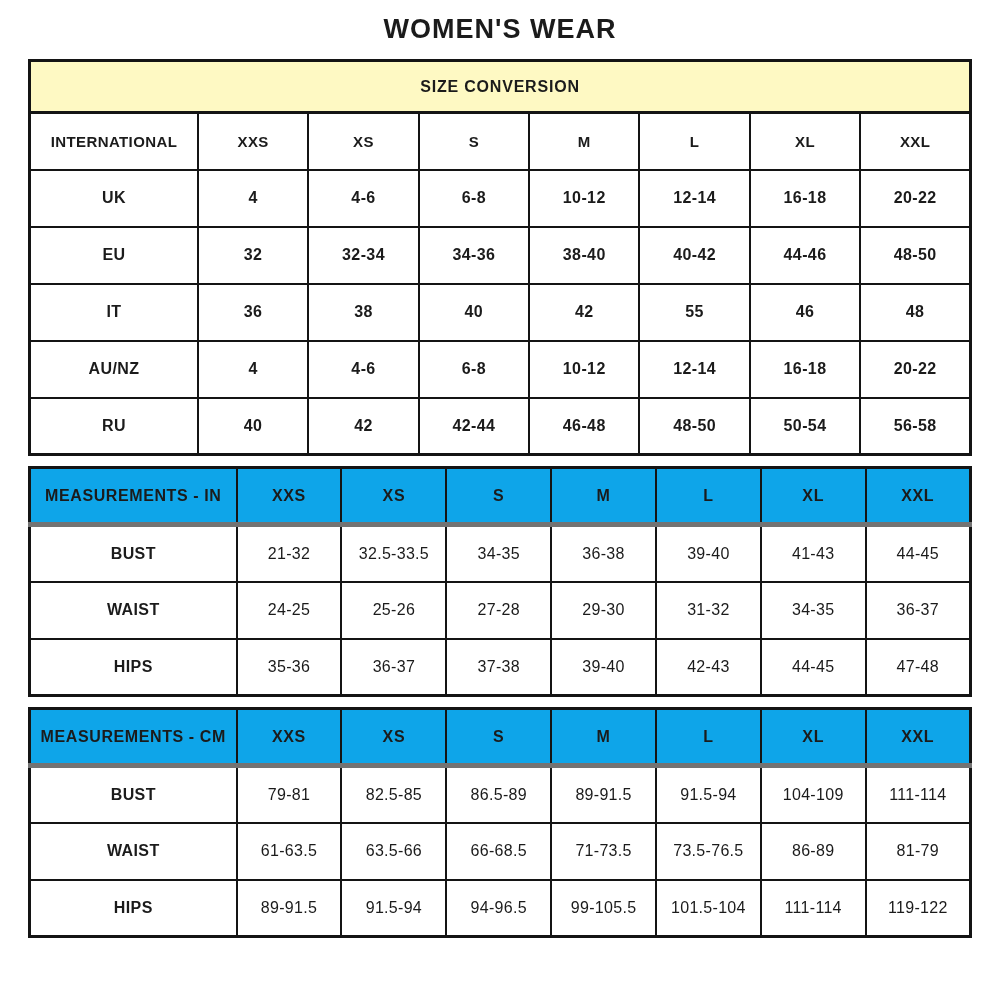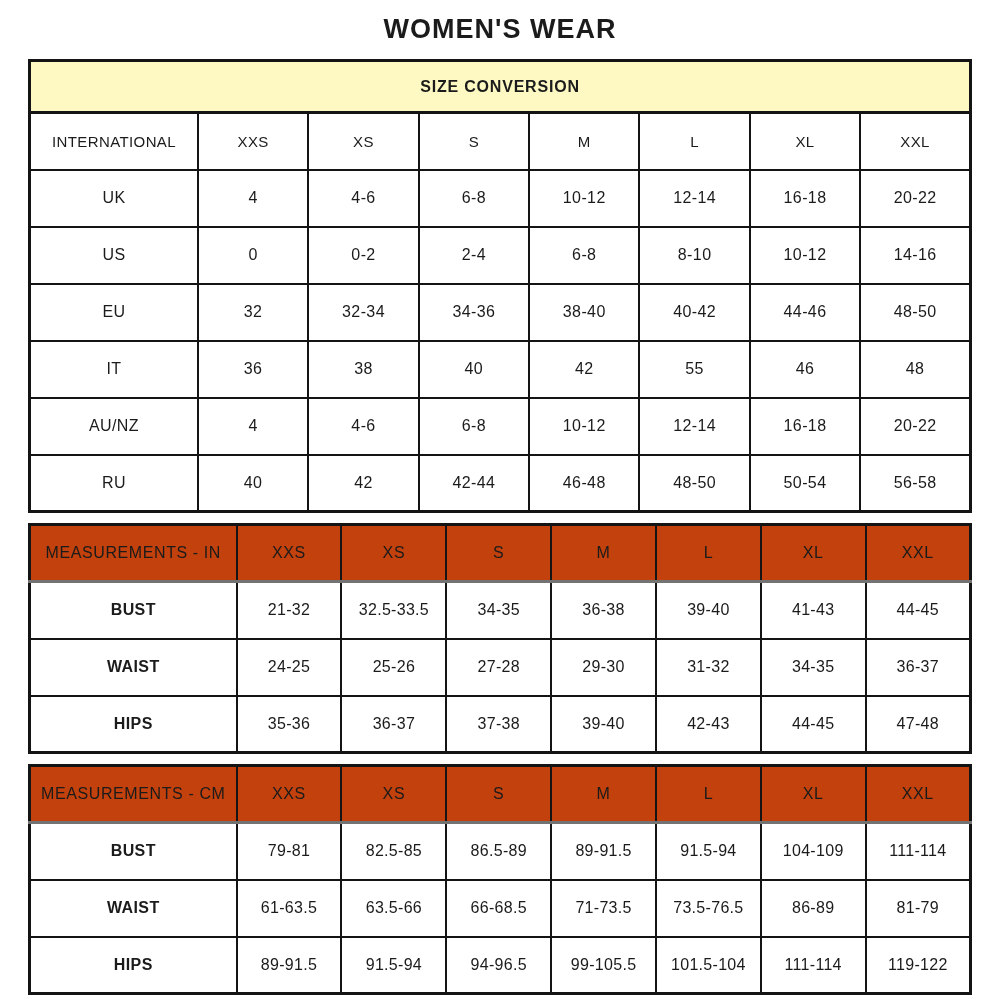--- a/index.html
+++ b/index.html
@@ -32,39 +32,39 @@
     border: 2px solid #141414;
     text-align: center;
     vertical-align: middle;
     font-size: 16px;
     letter-spacing: 0.4px;
     padding: 0 2px;
     overflow: hidden;
   }
 
   
-  .t1 td { height: 57px; }
+  .t1 td { height: 57px; font-weight: bold; }
   .t1 .band {
     height: 52px;
     background: #fef9c3;
     font-weight: 700;
     font-size: 16px;
     letter-spacing: 0.8px;
     border-bottom: 3px solid #141414;
   }
   .t1 .colhead td { font-size: 15px; }
 
   
   .t2 td, .t3 td { height: 57px; }
   .t2 .head td, .t3 .head td {
-    background: #c2410c;
-    font-weight: 400;
+    background: #0ea5e9;
+    font-weight: 700;
     font-size: 16px;
     letter-spacing: 0.6px;
-    border-bottom: 3px solid #737373;
+    border-bottom: 5px solid #737373;
   }
   .t2 .head td:first-child, .t3 .head td:first-child { font-size: 16px; }
   .t2 .lbl, .t3 .lbl { font-size: 16px; font-weight: bold; }
   .t2 .val, .t3 .val { font-size: 16px; letter-spacing: 0.3px; }
 </style>
 </head>
 <body>
 
 <div class="page">
 
@@ -97,30 +97,20 @@
       </tr>
       <tr>
         <td>UK</td>
         <td>4</td>
         <td>4-6</td>
         <td>6-8</td>
         <td>10-12</td>
         <td>12-14</td>
         <td>16-18</td>
         <td>20-22</td>
-      </tr>
-      <tr>
-        <td>US</td>
-        <td>0</td>
-        <td>0-2</td>
-        <td>2-4</td>
-        <td>6-8</td>
-        <td>8-10</td>
-        <td>10-12</td>
-        <td>14-16</td>
       </tr>
       <tr>
         <td>EU</td>
         <td>32</td>
         <td>32-34</td>
         <td>34-36</td>
         <td>38-40</td>
         <td>40-42</td>
         <td>44-46</td>
         <td>48-50</td>

